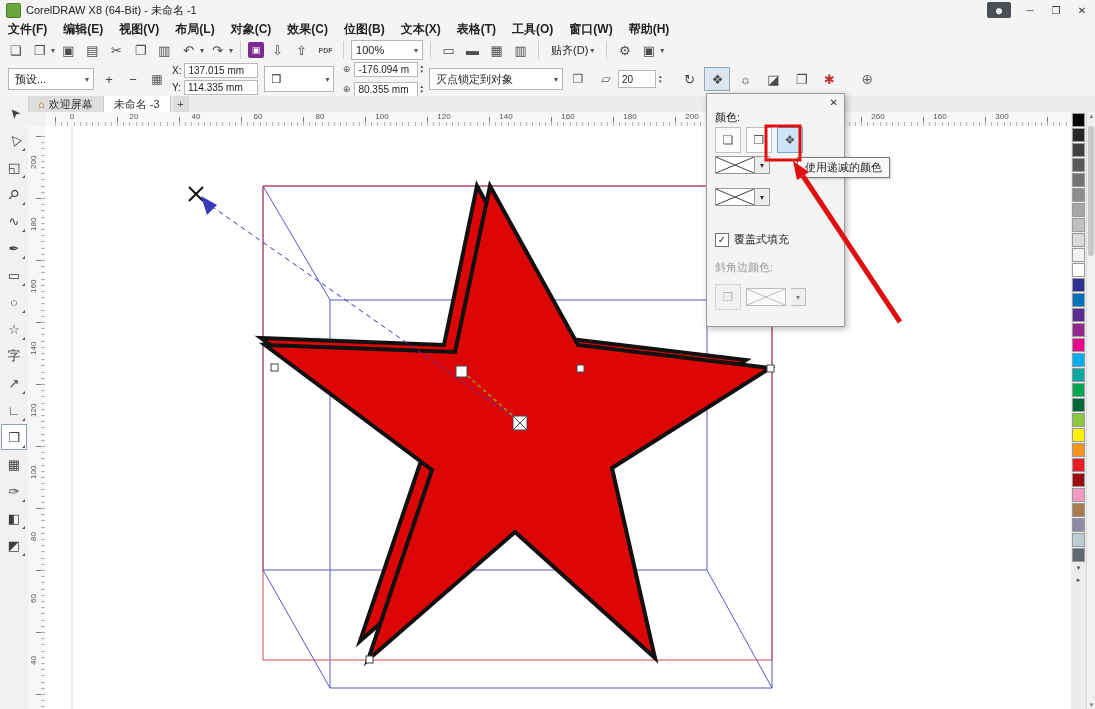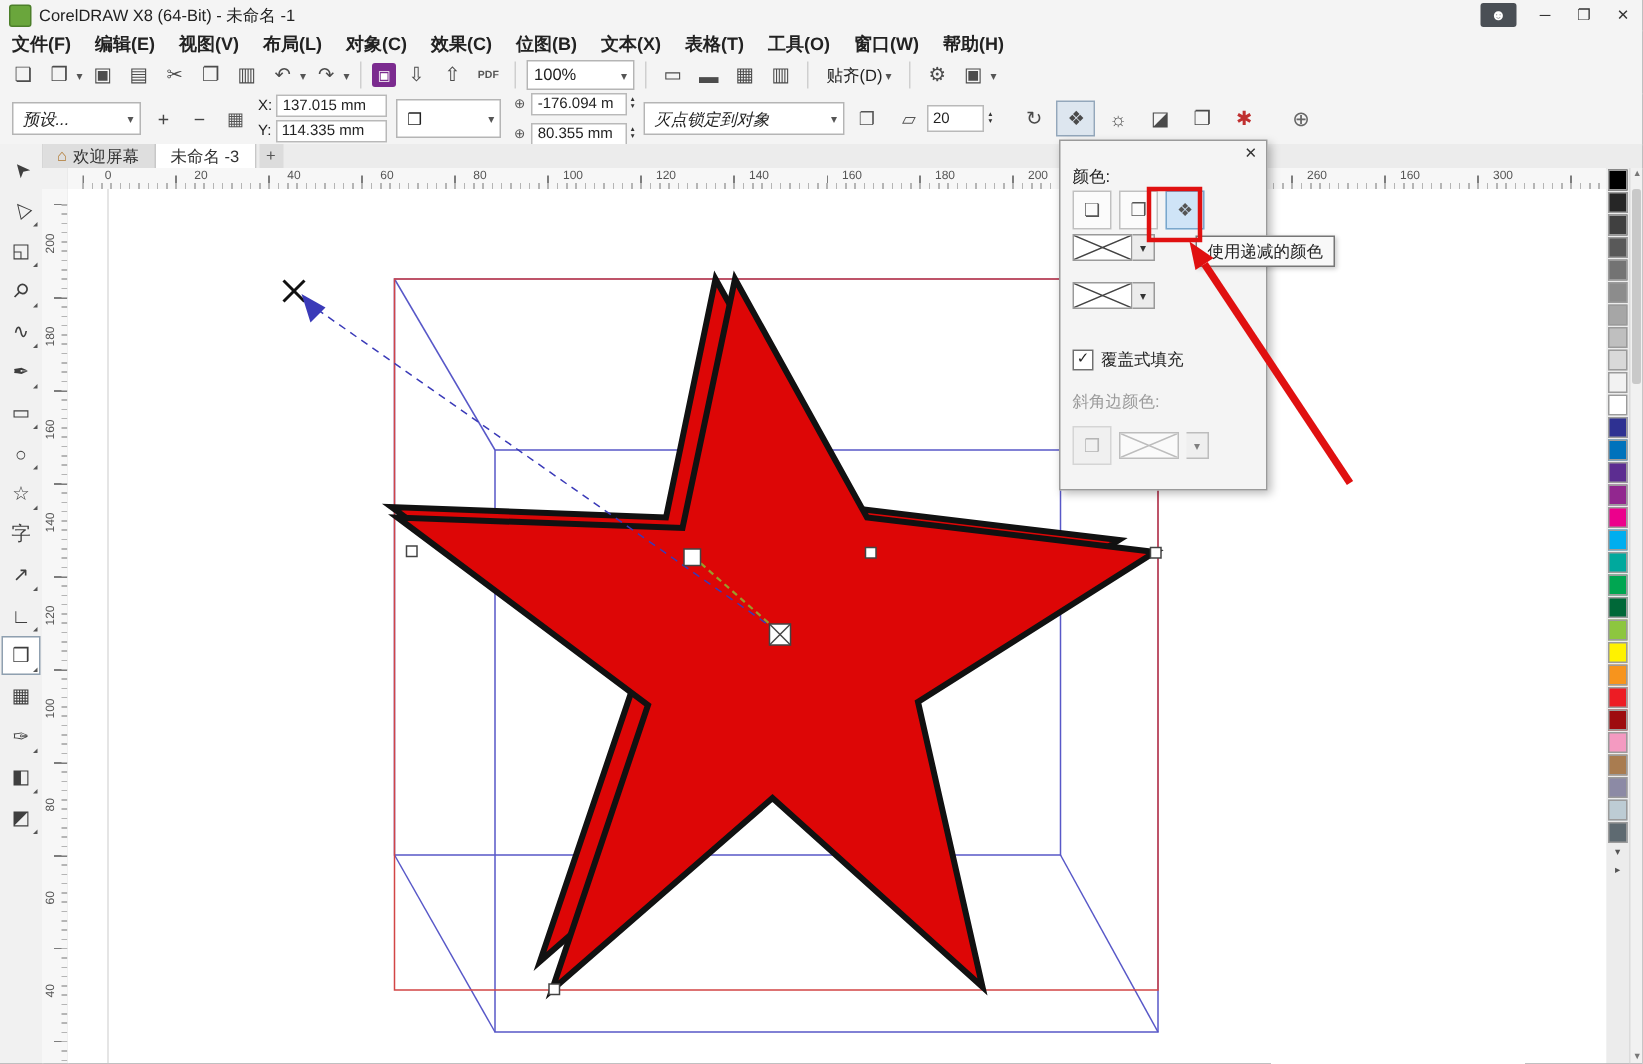--- a/index.html
+++ b/index.html
@@ -21,21 +21,21 @@
   .tb-btn{min-width:21px;height:20px;display:flex;align-items:center;justify-content:center;font-size:13px;color:#4c4c4c;}
   .tb-btn.small{font-size:7px;font-weight:bold;color:#555;}
   .tb-btn.block{width:16px;min-width:16px;height:16px;border-radius:2px;font-size:9px;}
   .dd-ar{font-size:8px;color:#555;margin-left:-2px;}
   .tb-sep{width:1px;height:18px;background:#cfcfcf;margin:0 4px;}
   .tb-select{width:62px;height:18px;background:#fff;border:1px solid #b5b5b5;font-size:11px;display:flex;align-items:center;justify-content:space-between;padding:0 4px;}
   .tb-flat{font-size:11px;display:flex;align-items:center;gap:4px;padding:0 5px;}
   
   .propbar{position:absolute;left:0;top:62px;right:0;height:34px;background:#f4f4f4;border-bottom:1px solid #cfcfcf;
            display:flex;align-items:center;gap:6px;padding:0 8px;font-size:11px;}
-  .combo{background:#fff;border:1px solid #b5b5b5;height:20px;display:flex;align-items:center;justify-content:space-between;padding:0 4px 0 6px;gap:4px;font-style:italic;}
+  .combo{background:#fff;border:1px solid #b5b5b5;height:20px;display:flex;align-items:center;justify-content:space-between;padding:0 4px 0 6px;gap:4px;}
   .combo .dd-ar{margin-left:0;}
   .pb-mini{width:18px;height:18px;display:flex;align-items:center;justify-content:center;font-size:13px;color:#444;}
   .pb-icon{width:18px;height:18px;display:flex;align-items:center;justify-content:center;font-size:12px;color:#555;}
   .xy-wrap{display:flex;flex-direction:column;gap:2px;}
   .xy-row{display:flex;align-items:center;gap:3px;font-size:10px;}
   .xy-box{width:66px;height:13px;background:#fff;border:1px solid #b9b9b9;font-size:10px;display:flex;align-items:center;padding:0 3px;}
   .vp-wrap{display:flex;flex-direction:column;gap:2px;}
   .vp-row{display:flex;align-items:center;gap:2px;}
   .vp-box{width:56px;height:13px;background:#fff;border:1px solid #b9b9b9;font-size:10px;display:flex;align-items:center;padding:0 3px;}
   .spin{display:flex;flex-direction:column;font-size:5px;line-height:5px;color:#333;}

